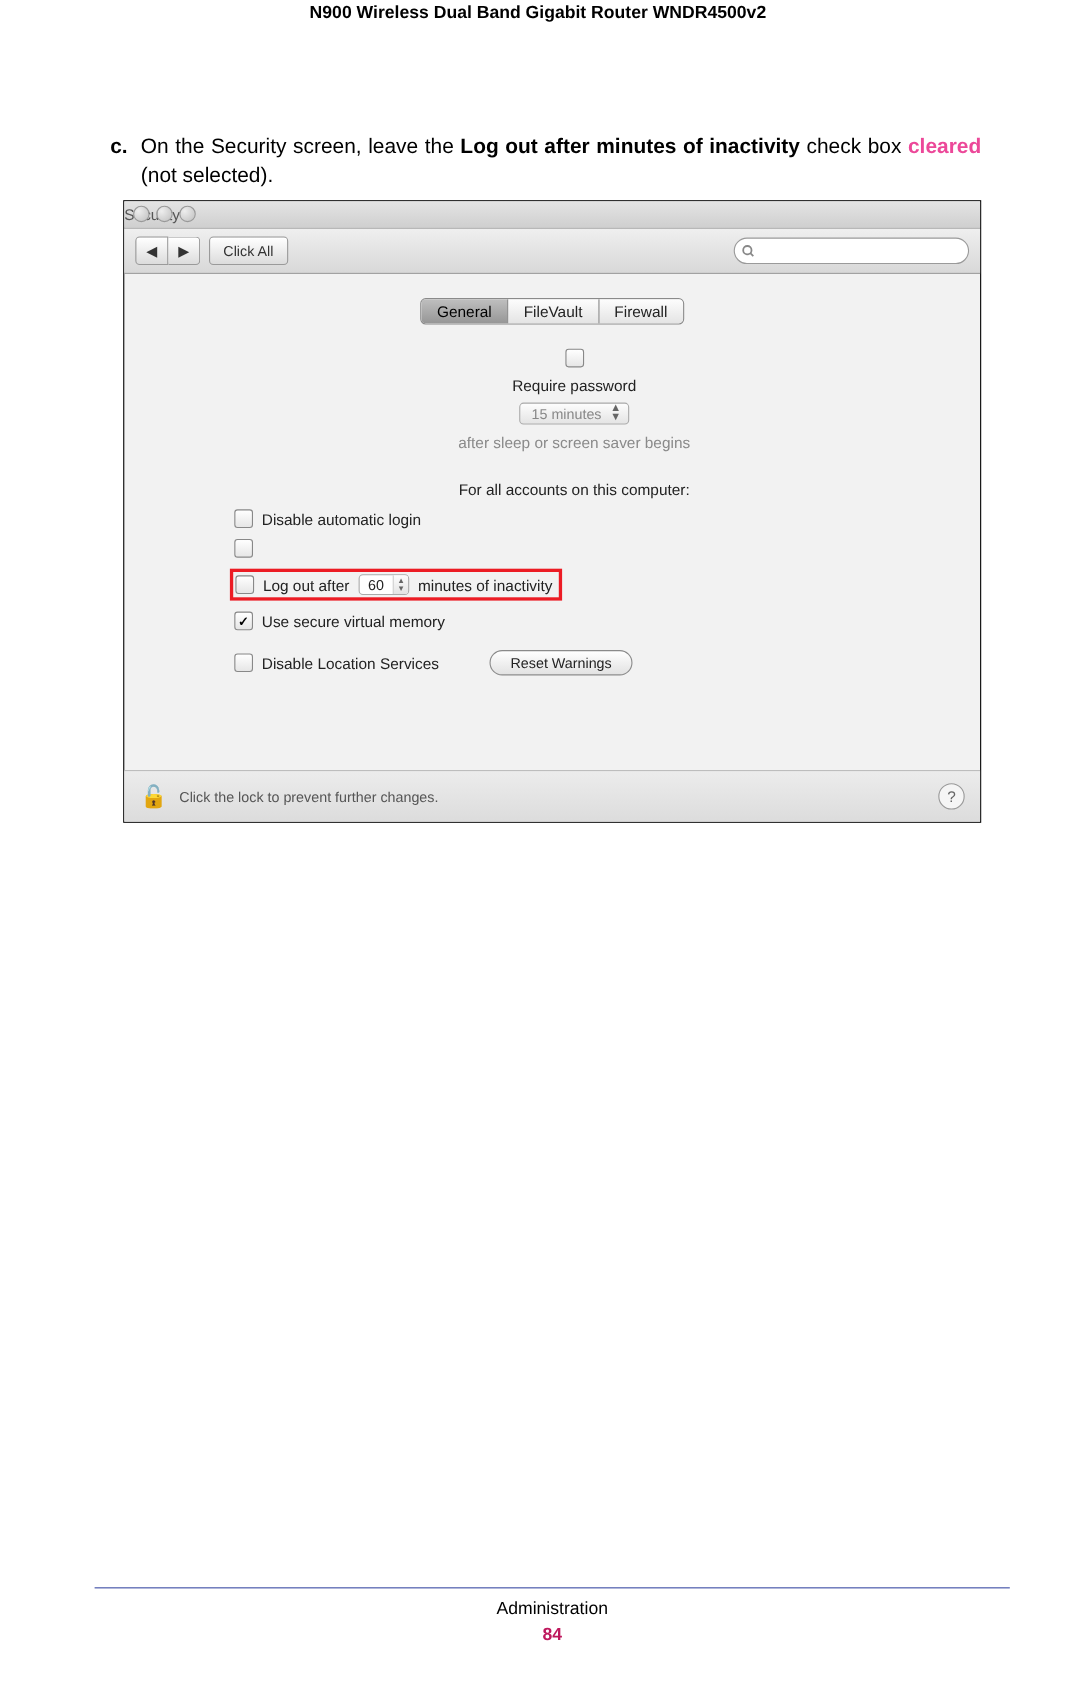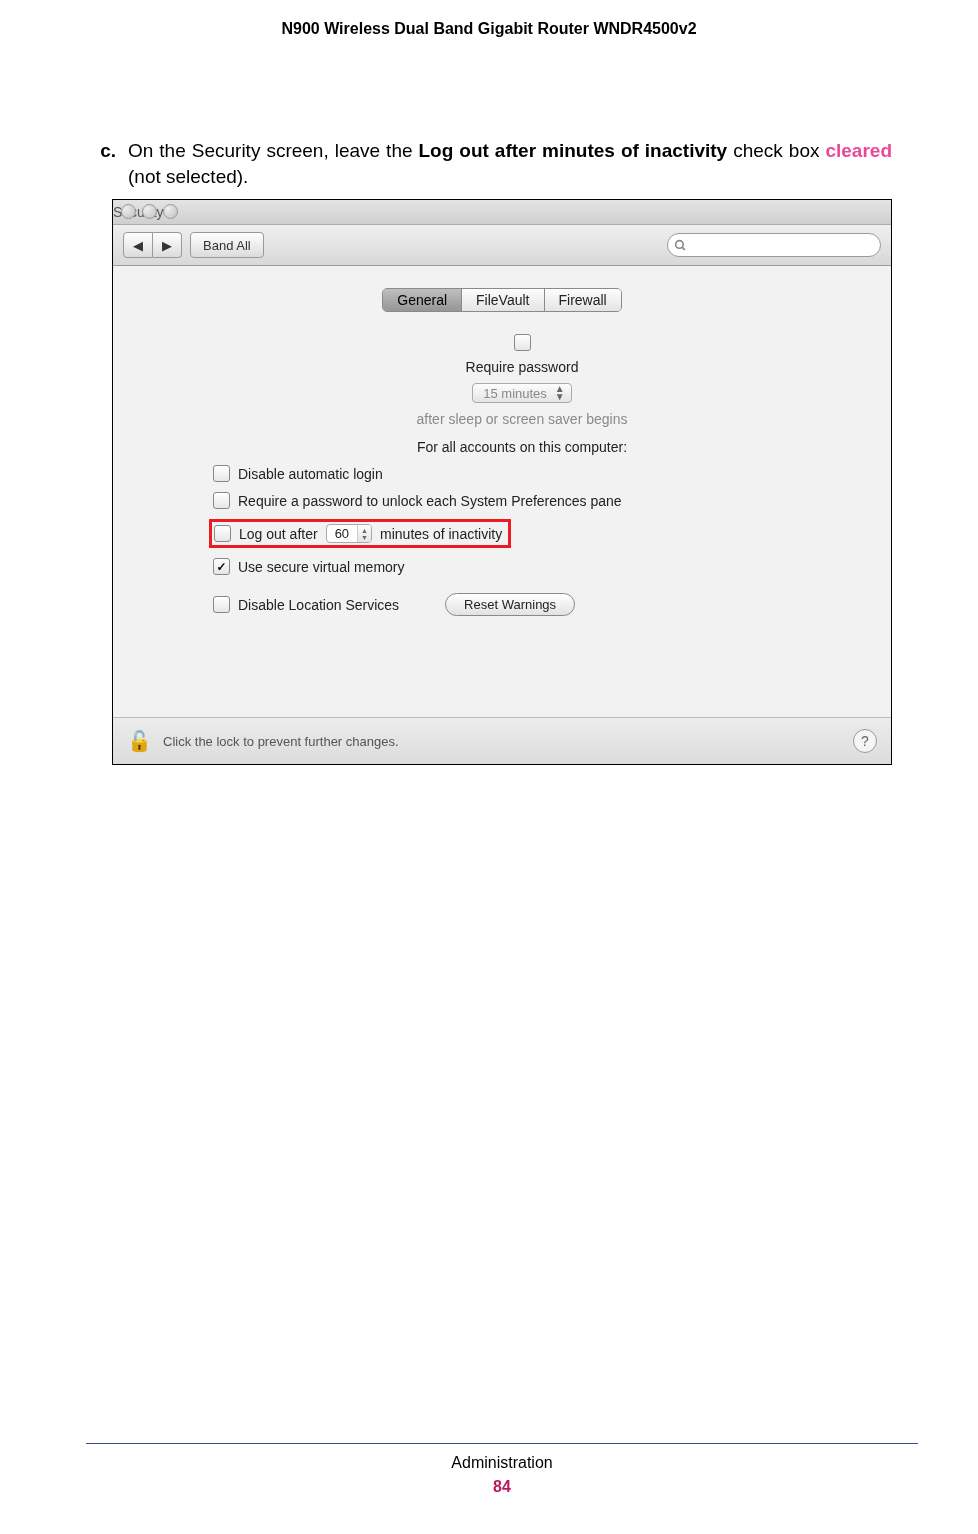--- a/index.html
+++ b/index.html
@@ -9,21 +9,21 @@
     background:#fff;
     font-family:"Helvetica Neue", Arial, sans-serif;
     color:#000;
     position:relative;
     box-sizing:border-box;
   }
   .page-header {
     text-align:center;
     font-weight:bold;
     font-size:16px;
-    padding-top:20px;
+    padding-top:3px;
   }
   .instruction {
     margin:100px 86px 0 86px;
     font-size:19px;
     line-height:1.35;
     text-align:justify;
     display:flex;
     gap:12px;
   }
   .instruction .marker { font-weight:bold; min-width:30px; text-align:right;}
@@ -152,21 +152,21 @@
       <span></span>
     </div>
     <span>Security</span>
   </div>
 
   <div class="mac-toolbar">
     <div class="nav-btn-group">
       <div class="mac-btn nav-back">◀</div>
       <div class="mac-btn nav-fwd">▶</div>
     </div>
-    <div class="mac-btn showall">Band All</div>
+    <div class="mac-btn showall">Click All</div>
     <div class="mac-search">
       <svg width="13" height="13" viewBox="0 0 24 24" fill="none" stroke="currentColor" stroke-width="3">
           <circle cx="10" cy="10" r="7"></circle>
           <line x1="20" y1="20" x2="15" y2="15"></line>
         </svg>
     </div>
   </div>
 
   <div class="mac-body">
     <div class="tabbar">
@@ -180,32 +180,31 @@
     <div class="row indent1">
       <div class="chk"></div>
       <span>Require password</span>
       <span class="popup">
         <span>15 minutes</span>
         <span class="arrows">▲<br>▼</span>
       </span>
       <span class="disabled-text">after sleep or screen saver begins</span>
     </div>
 
-    <div class="row indent1" style="margin-top:12px;">
+    <div class="row indent1" style="margin-top:27px;">
       <span>For all accounts on this computer:</span>
     </div>
 
     <div class="row indent2">
       <div class="chk"></div>
       <span>Disable automatic login</span>
     </div>
 
     <div class="row indent2">
       <div class="chk"></div>
-      <span>Require a password to unlock each System Preferences pane</span>
     </div>
 
     <div class="row" style="margin-left:66px;">
       <span class="red-box">
         <div class="chk"></div>
         <span>Log out after</span>
         <span class="spin">
           <span class="val">60</span>
           <span class="ctrl">▲<br>▼</span>
         </span>

